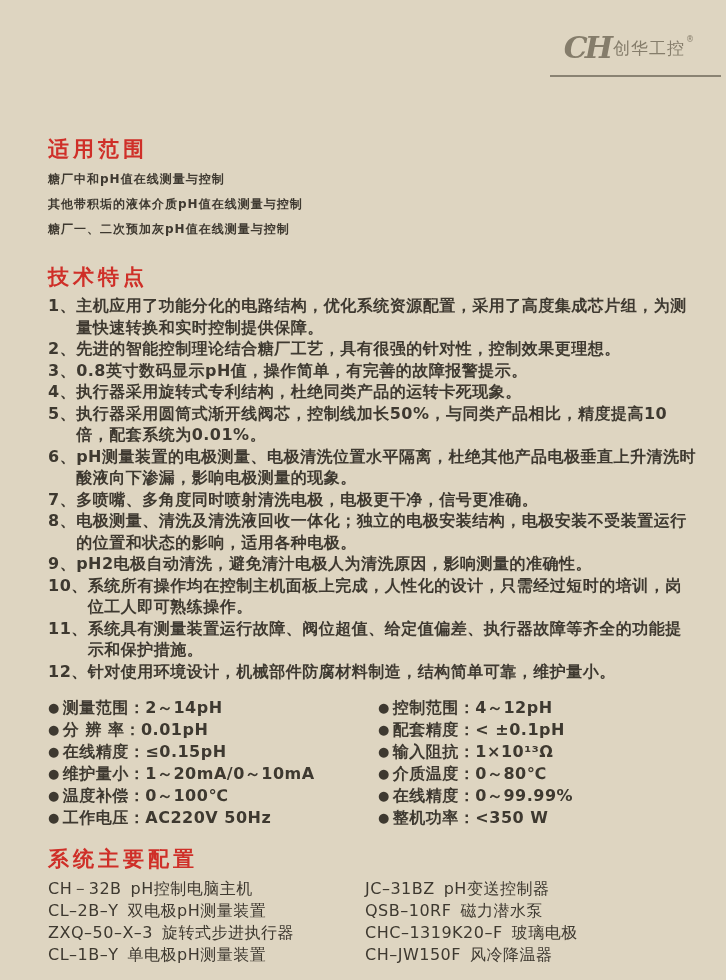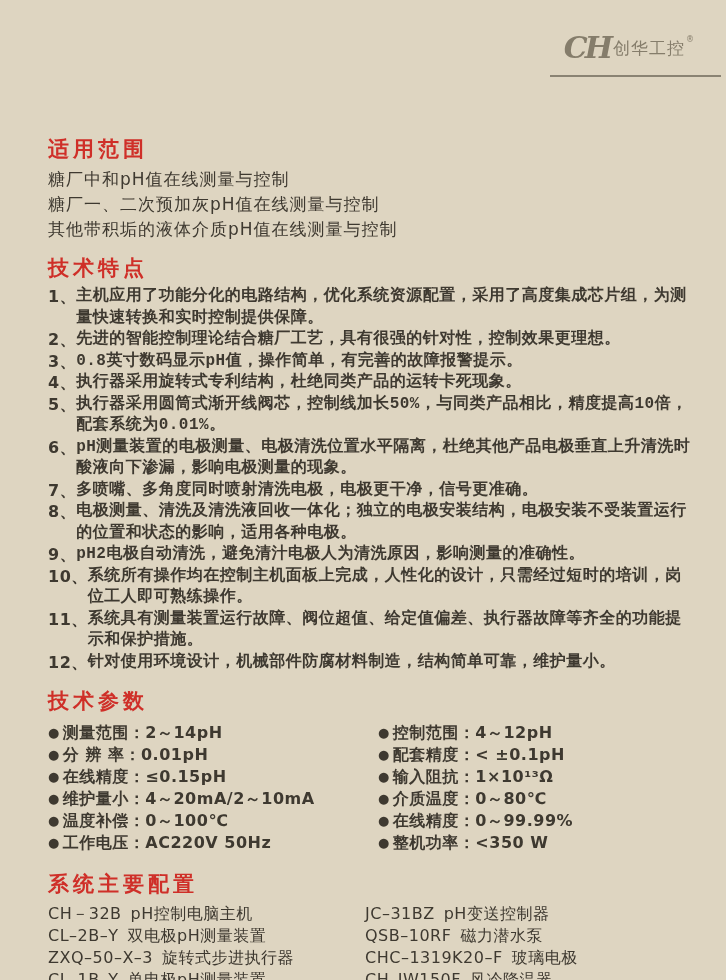--- a/index.html
+++ b/index.html
@@ -19,28 +19,28 @@
   .logo-reg { font-size:8px; margin-left:1px; align-self:flex-start; line-height:8px; }
   .header-rule { position:absolute; top:75px; left:550px; right:5px; height:2px; background:#8a8373; }
 
   .content { position:absolute; top:136px; left:48px; right:28px; }
 
   .section-title {
     color:#cf2f28; font-size:21px; font-weight:bold; letter-spacing:4px; line-height:26px;
   }
 
   
-  .scope-lines { margin-top:5px; font-size:17px; font-weight:normal; line-height:25px; letter-spacing:1px; }
-
-  
-  .features { margin-top:13px; }
+  .scope-lines { margin-top:5px; font-size:12px; font-weight:bold; line-height:25px; letter-spacing:1px; }
+
+  
+  .features { margin-top:22px; }
   .feat-list { margin-top:5px; font-size:16px; font-weight:bold; line-height:21.5px; letter-spacing:0.5px; }
   .feat-item { display:flex; }
   .feat-num { white-space:nowrap; }
-  .feat-text { flex:1;font-family:Liberation Mono, monospace; }
+  .feat-text { flex:1; }
 
   
   .params { margin-top:15px; }
   .param-cols { display:flex; margin-top:8px; font-size:16px; font-weight:bold; line-height:21px; letter-spacing:0.5px; }
   .param-col-left { width:330px; flex:none; }
   .param-col-right { flex:1; }
   .param-row { display:flex; align-items:baseline; }
   .bullet { font-size:13px; margin-right:3px; position:relative; top:-1px; }
 
   
@@ -61,22 +61,22 @@
     <span class="logo-reg">®</span>
   </div>
   <div class="header-rule"></div>
 
   <div class="content">
 
     <div class="scope">
       <div class="section-title">适用范围</div>
       <div class="scope-lines">
         <div>糖厂中和pH值在线测量与控制</div>
+        <div>其他带积垢的液体介质pH值在线测量与控制</div>
         <div>糖厂一、二次预加灰pH值在线测量与控制</div>
-        <div>其他带积垢的液体介质pH值在线测量与控制</div>
       </div>
     </div>
 
     <div class="features">
       <div class="section-title">技术特点</div>
       <div class="feat-list">
         <div class="feat-item">
             <span class="feat-num">1、</span>
             <span class="feat-text">主机应用了功能分化的电路结构，优化系统资源配置，采用了高度集成芯片组，为测量快速转换和实时控制提供保障。</span>
           </div>
@@ -121,42 +121,41 @@
             <span class="feat-text">系统具有测量装置运行故障、阀位超值、给定值偏差、执行器故障等齐全的功能提示和保护措施。</span>
           </div>
         <div class="feat-item">
             <span class="feat-num">12、</span>
             <span class="feat-text">针对使用环境设计，机械部件防腐材料制造，结构简单可靠，维护量小。</span>
           </div>
       </div>
     </div>
 
     <div class="params">
-      <div class="section-title">技术参数</div>
       <div class="param-cols">
         <div class="param-col-left">
           <div class="param-row">
               <span class="bullet">●</span>
               <span>测量范围：</span>
               <span>2～14pH</span>
             </div>
           <div class="param-row">
               <span class="bullet">●</span>
               <span>分 辨 率：</span>
               <span>0.01pH</span>
             </div>
           <div class="param-row">
               <span class="bullet">●</span>
               <span>在线精度：</span>
               <span>≤0.15pH</span>
             </div>
           <div class="param-row">
               <span class="bullet">●</span>
               <span>维护量小：</span>
-              <span>4～20mA/2～10mA</span>
+              <span>1～20mA/0～10mA</span>
             </div>
           <div class="param-row">
               <span class="bullet">●</span>
               <span>温度补偿：</span>
               <span>0～100℃</span>
             </div>
           <div class="param-row">
               <span class="bullet">●</span>
               <span>工作电压：</span>
               <span>AC220V 50Hz</span>

